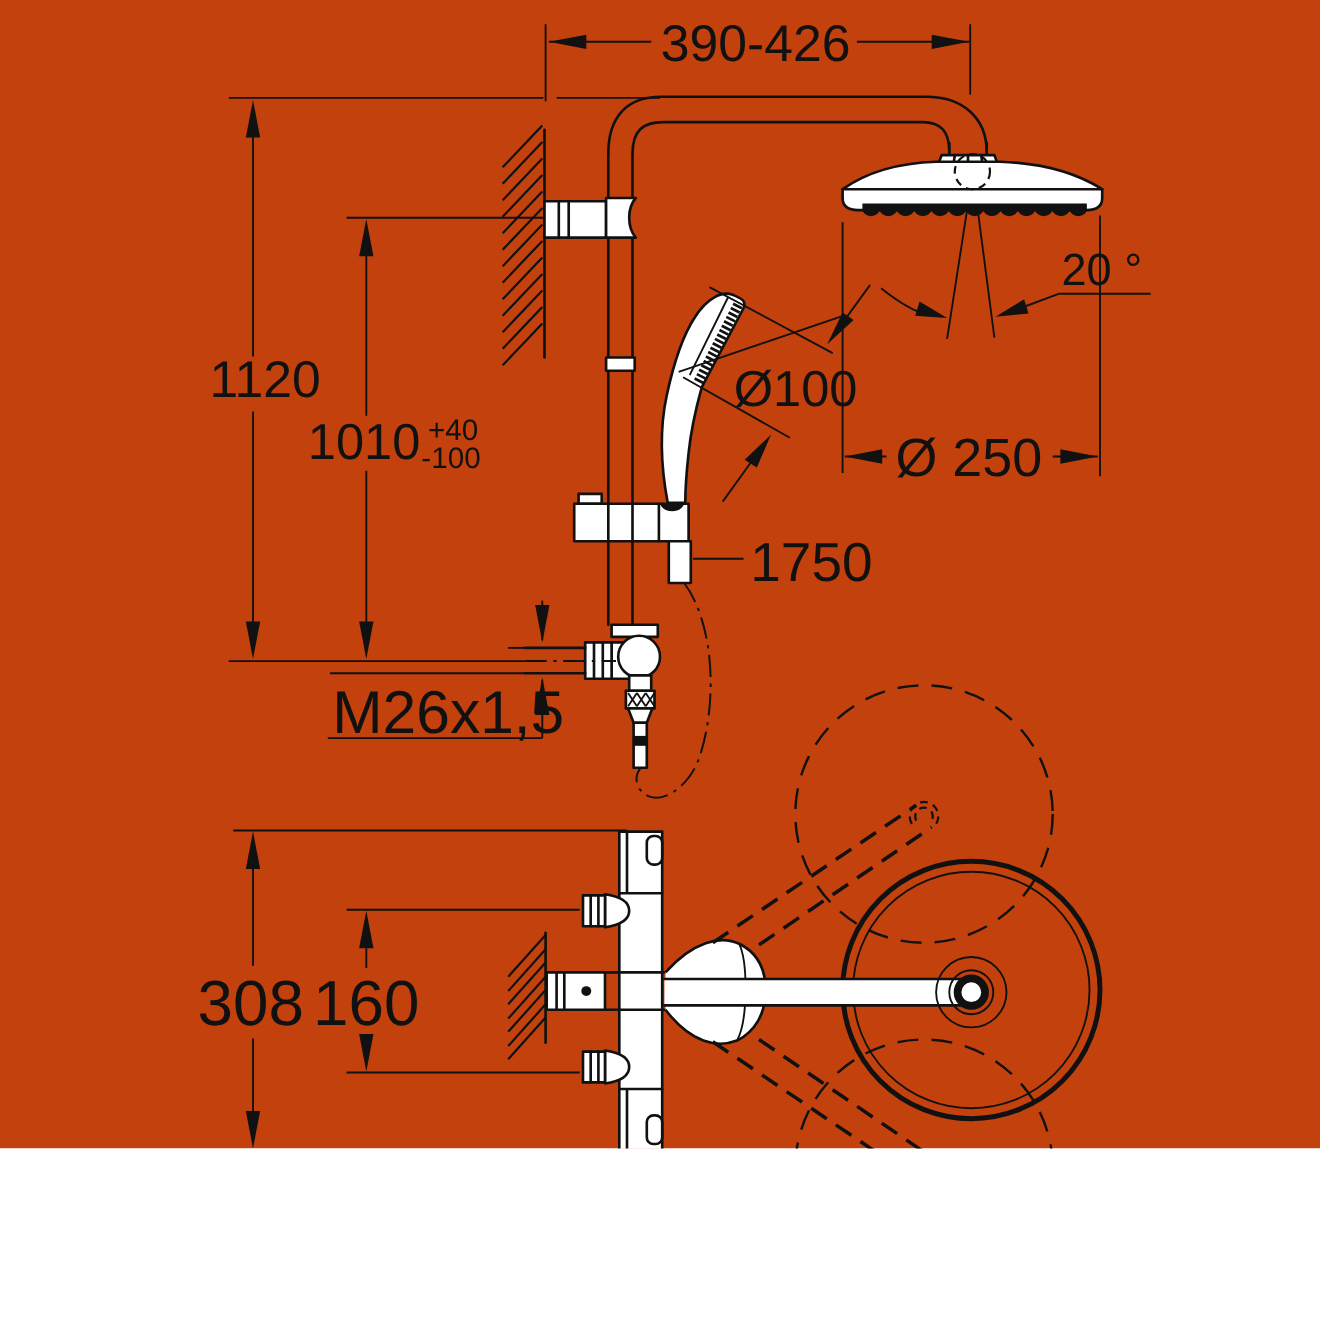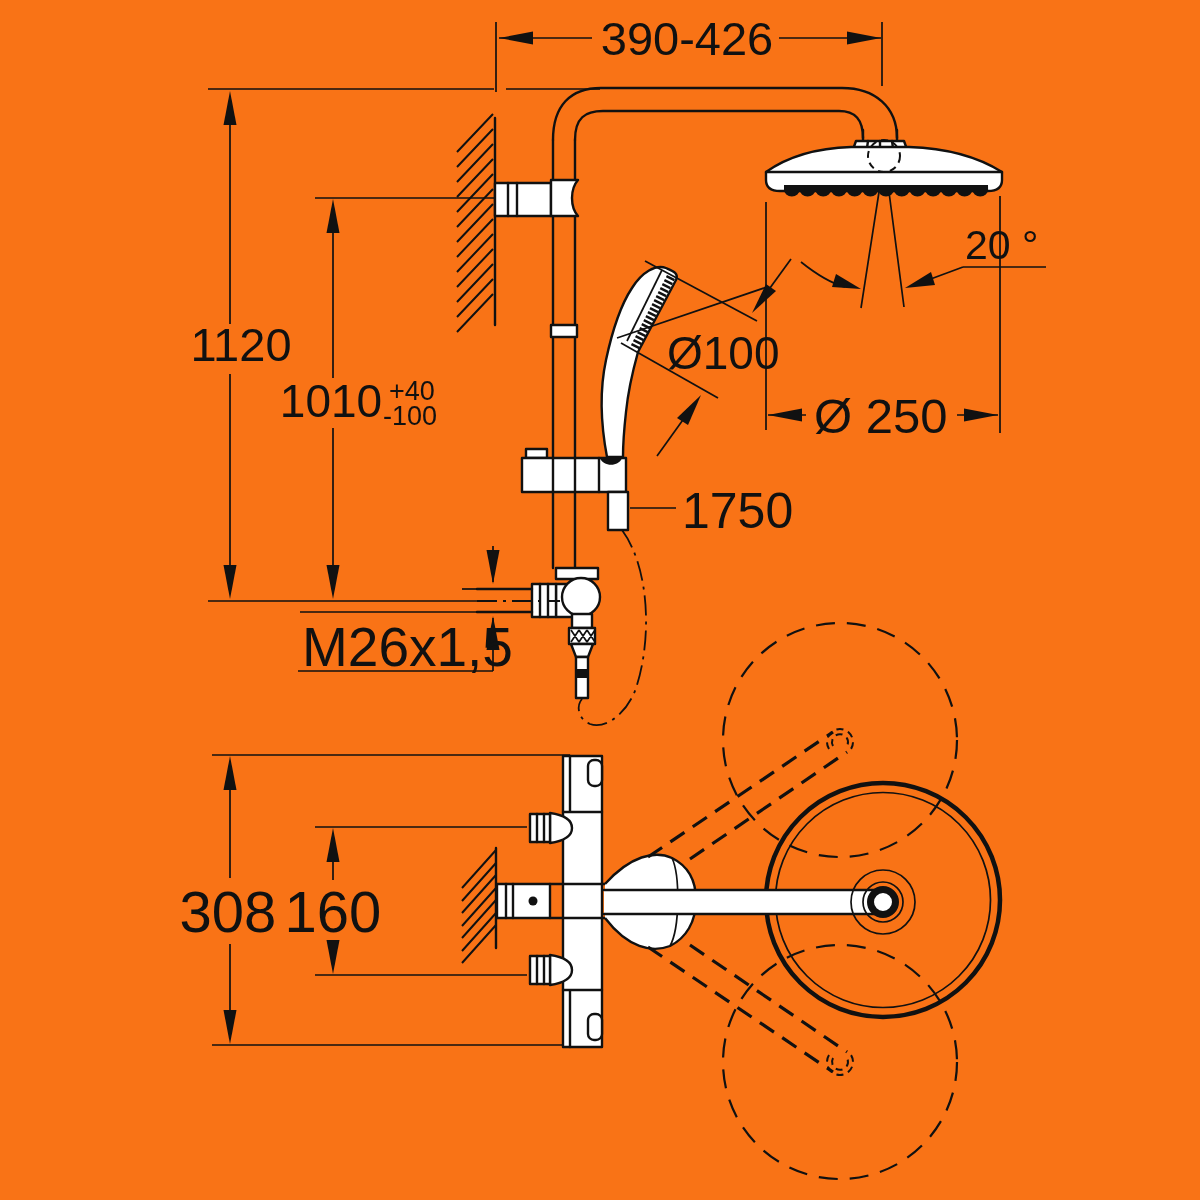--- a/index.html
+++ b/index.html
@@ -1,16 +1,16 @@
 <!DOCTYPE html>
 <html><head>
 <meta charset="utf-8">
 <style>
   html,body{margin:0;padding:0;background:#fff;}
-  .stage{width:1200px;height:1200px;background:#f97316;position:relative;font-family:"Liberation Sans",sans-serif;}
+  .stage{width:1200px;height:1044px;background:#c2410c;position:relative;font-family:"Liberation Sans",sans-serif;}
   svg{display:block;}
   svg text{font-family:"Liberation Sans","DejaVu Sans",sans-serif;fill:#111;}
   .ln{stroke:#111;fill:none;stroke-width:2.4;stroke-linecap:round;stroke-linejoin:round;}
   .thick{stroke:#111;fill:none;stroke-width:4.5;}
   .thin{stroke:#111;fill:none;stroke-width:1.7;stroke-linecap:butt;}
   .fillw{fill:#fff;stroke:#111;stroke-width:2.4;stroke-linejoin:round;}
   .dark{fill:#111;stroke:none;}
   .arrow{fill:#111;stroke:none;}
   .dash{stroke:#111;fill:none;stroke-width:2.2;stroke-dasharray:19 12;}
   .dasharm{stroke:#111;fill:none;stroke-width:3.2;stroke-dasharray:17 10;}

